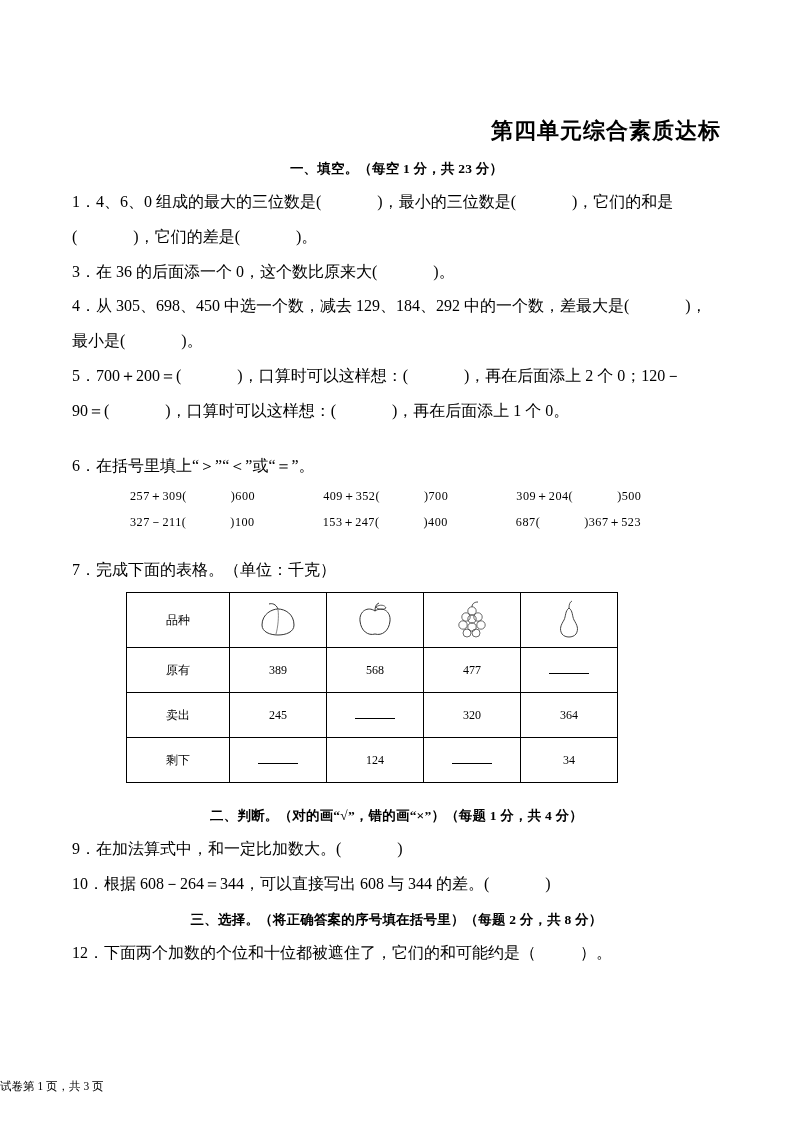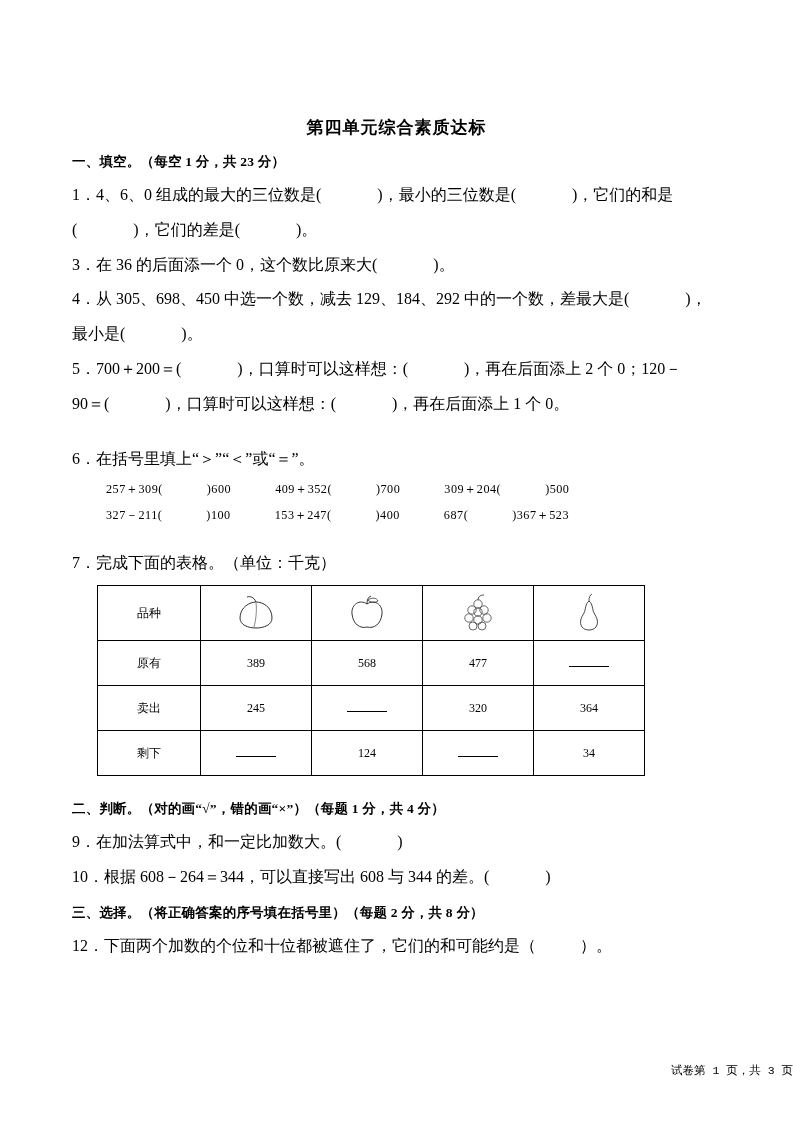--- a/index.html
+++ b/index.html
@@ -15,31 +15,32 @@
     position: relative;
   }
   .page {
     width: 793px;
     height: 1122px;
     box-sizing: border-box;
     padding: 96px 72px 40px 72px;
     position: relative;
   }
   .title {
-    text-align: center;
-    font-size: 17px;
+    text-align: right;
+    font-size: 22px;
     font-weight: bold;
     letter-spacing: 1px;
     margin: 20px 0 14px 0;
   }
   .section-head {
     font-size: 13.5px;
     font-weight: bold;
     margin: 10px 0 8px 0;
     letter-spacing: 0.2px;
+    text-align: center;
   }
   .q {
     font-size: 16px;
     line-height: 2.05;
     margin: 0 0 2px 0;
     text-align: justify;
   }
   .blank-s {
     display: inline-block;
     width: 48px;
@@ -48,22 +49,22 @@
     vertical-align: baseline;
     margin: 0 2px;
   }
   .gap { display:inline-block; width: 44px; }
   .gap-lg { display:inline-block; width: 56px; }
   .spacer-14 { height: 14px; }
   .spacer-20 { height: 20px; }
 
   table.fruit {
     border-collapse: collapse;
-    margin: 6px 0 0 25px;
-    width: 548px;
+    margin: 6px 0 0 54px;
+    width: 492px;
     table-layout: fixed;
   }
   table.fruit td {
     border: 1px solid #000;
     height: 42px;
     text-align: center;
     vertical-align: middle;
     font-size: 12px;
   }
   table.fruit td.hdr { width: 100px; }
@@ -75,30 +76,29 @@
     height: 0.9em;
   }
   .fruit-icon { display: block; margin: 0 auto; }
 
   .compare-row {
     font-size: 12.2px;
     line-height: 2.1;
     margin-left: 34px;
     letter-spacing: 0.5px;
   }
-  .compare-row .item { display: inline-block; }
+  .compare-row .item { display: inline-block; margin-left: 24px; }
 
   .footer {
     position: absolute;
     left: 0;
     right: 0;
-    bottom: 44px;
-    text-align: right;
+    bottom: 28px;
+    text-align: left;
     font-size: 11.5px;
-    font-family: Liberation Mono, monospace;
   }
 </style>
 </head>
 <body>
 
 <div class="page">
 
   <div class="title">第四单元综合素质达标</div>
 
   <div class="section-head">一、填空。（每空 1 分，共 23 分）</div>

